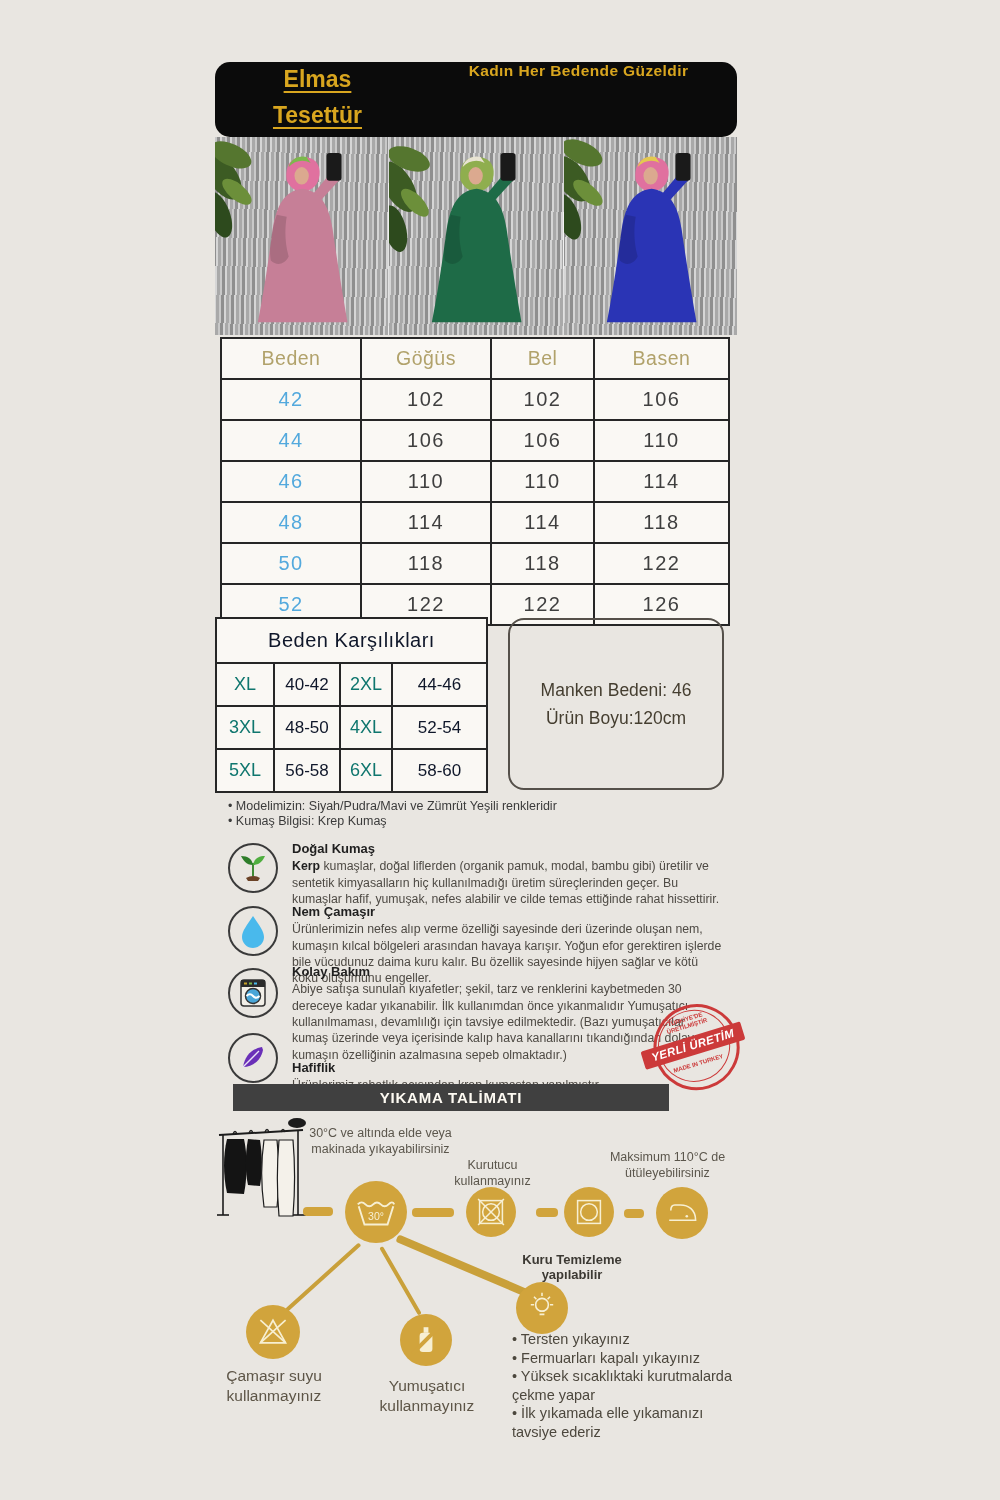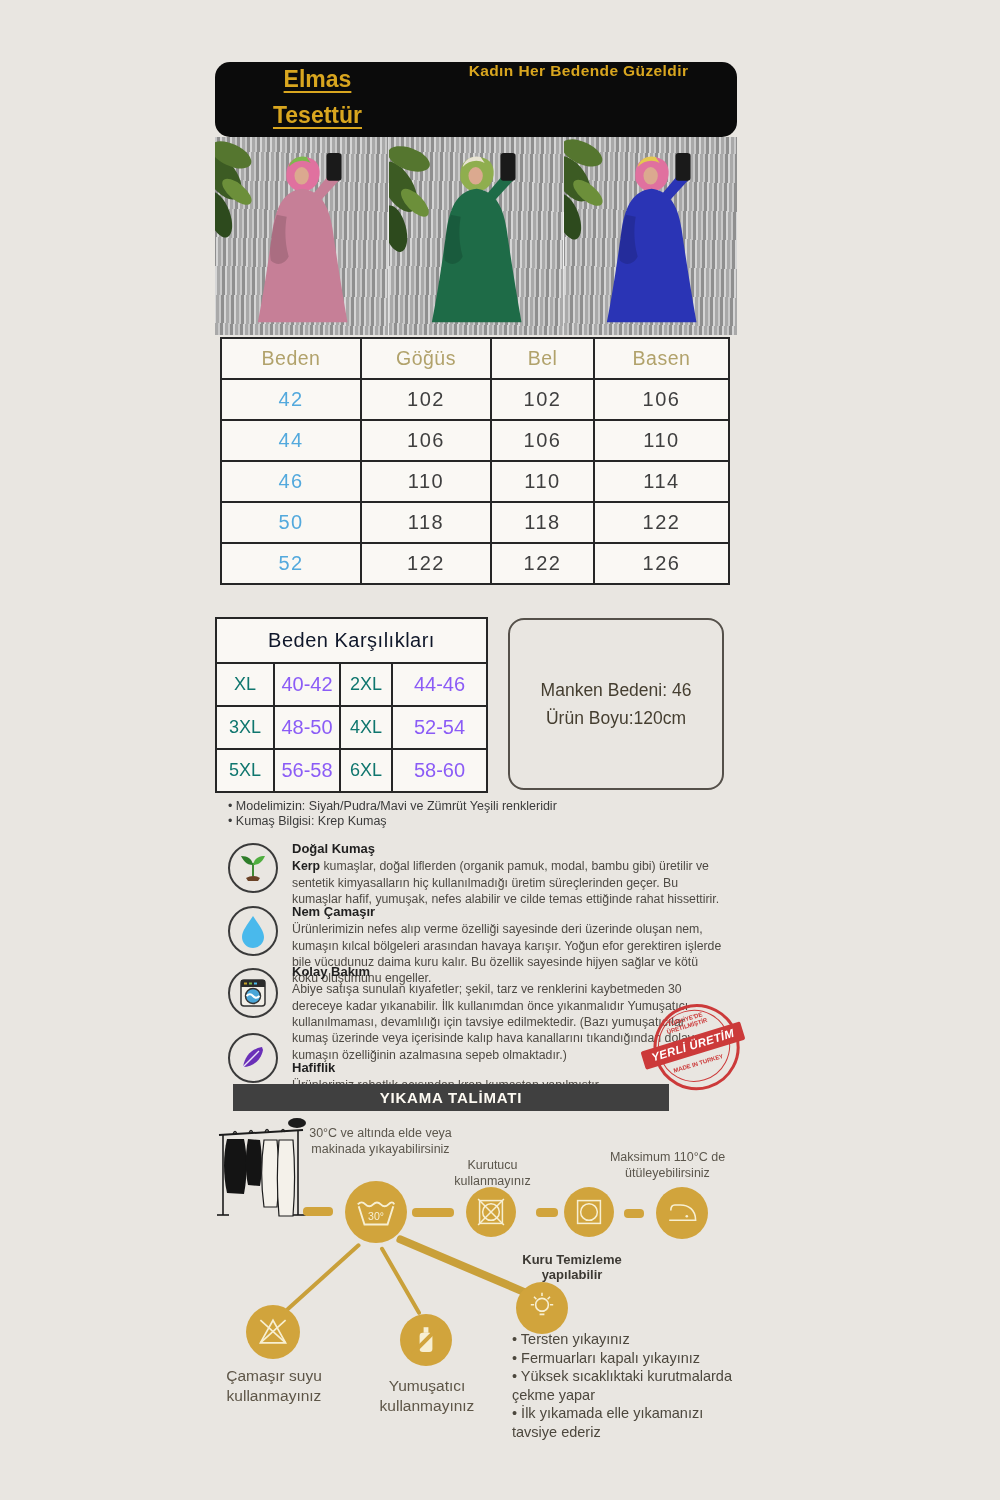--- a/index.html
+++ b/index.html
@@ -23,21 +23,21 @@
   
   table{border-collapse:collapse;table-layout:fixed;}
   .sizeTable{left:220px;top:337px;}
   .sizeTable td{border:2px solid #262626;background:#faf8f4;text-align:center;vertical-align:middle;}
   .sizeTable .hrow td{height:37px;color:#b1a26b;font-size:19.5px;letter-spacing:.5px;}
   .sizeTable .drow td{height:37px;font-size:20px;color:#3f3f3f;letter-spacing:1.5px;}
   .sizeTable .drow td.sz{color:#53a9dd;}
 
   
   .mapTable{left:215px;top:617px;}
-  .mapTable td{border:2px solid #262626;background:#faf8f4;text-align:center;vertical-align:middle;font-size:20px;color:#8b5cf6;}
+  .mapTable td{border:2px solid #262626;background:#faf8f4;text-align:center;vertical-align:middle;font-size:17px;color:#0f172a;}
   .mapTable .title td{height:41px;color:#0f172a;font-size:20px;letter-spacing:.5px;}
   .mapTable .mrow td{height:39px;}
   .mapTable .mrow td.sz{color:#0f766e;font-size:18px;}
 
   
   .modelBox{left:508px;top:618px;width:212px;height:168px;border:2px solid #55504a;border-radius:16px;
     display:flex;flex-direction:column;align-items:center;justify-content:center;
     color:#453e30;font-size:17.5px;line-height:1.6;}
 
   
@@ -171,20 +171,26 @@
       <td>106</td>
       <td>110</td>
     </tr>
     <tr class="drow">
       <td class="sz">46</td>
       <td>110</td>
       <td>110</td>
       <td>114</td>
     </tr>
     <tr class="drow">
+      <td class="sz">48</td>
+      <td>114</td>
+      <td>114</td>
+      <td>118</td>
+    </tr>
+    <tr class="drow">
       <td class="sz">50</td>
       <td>118</td>
       <td>118</td>
       <td>122</td>
     </tr>
     <tr class="drow">
       <td class="sz">52</td>
       <td>122</td>
       <td>122</td>
       <td>126</td>

